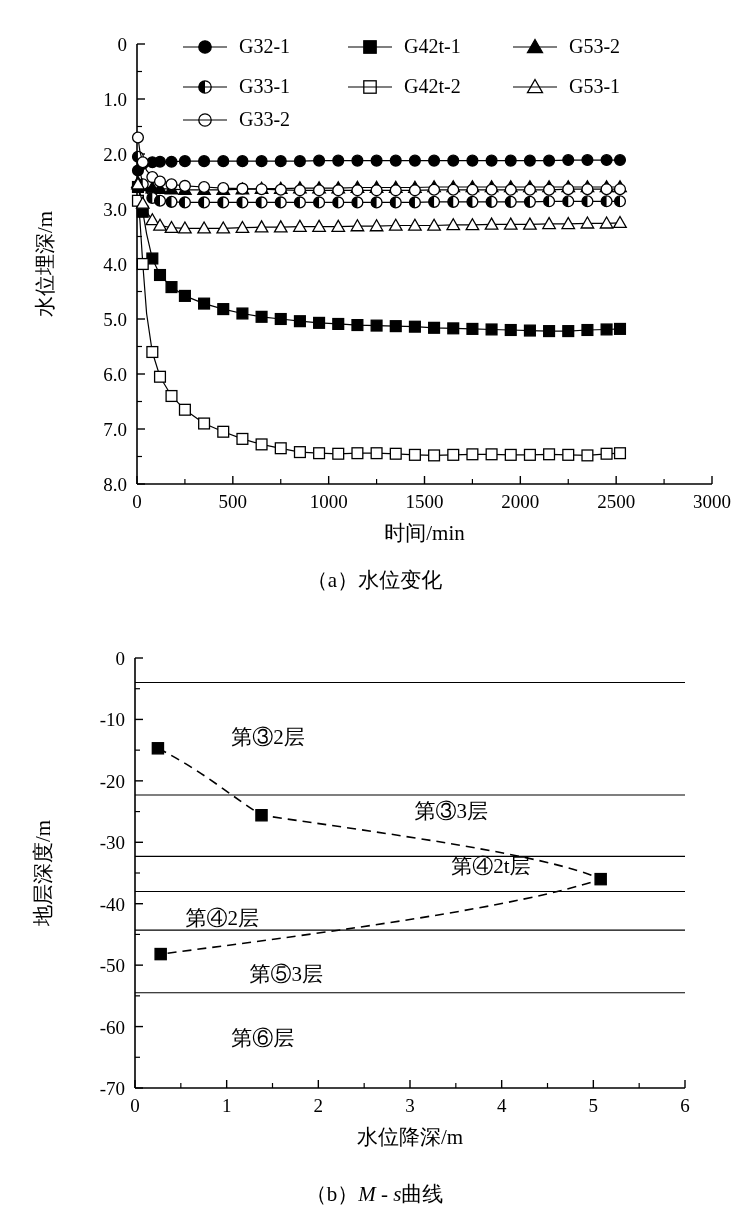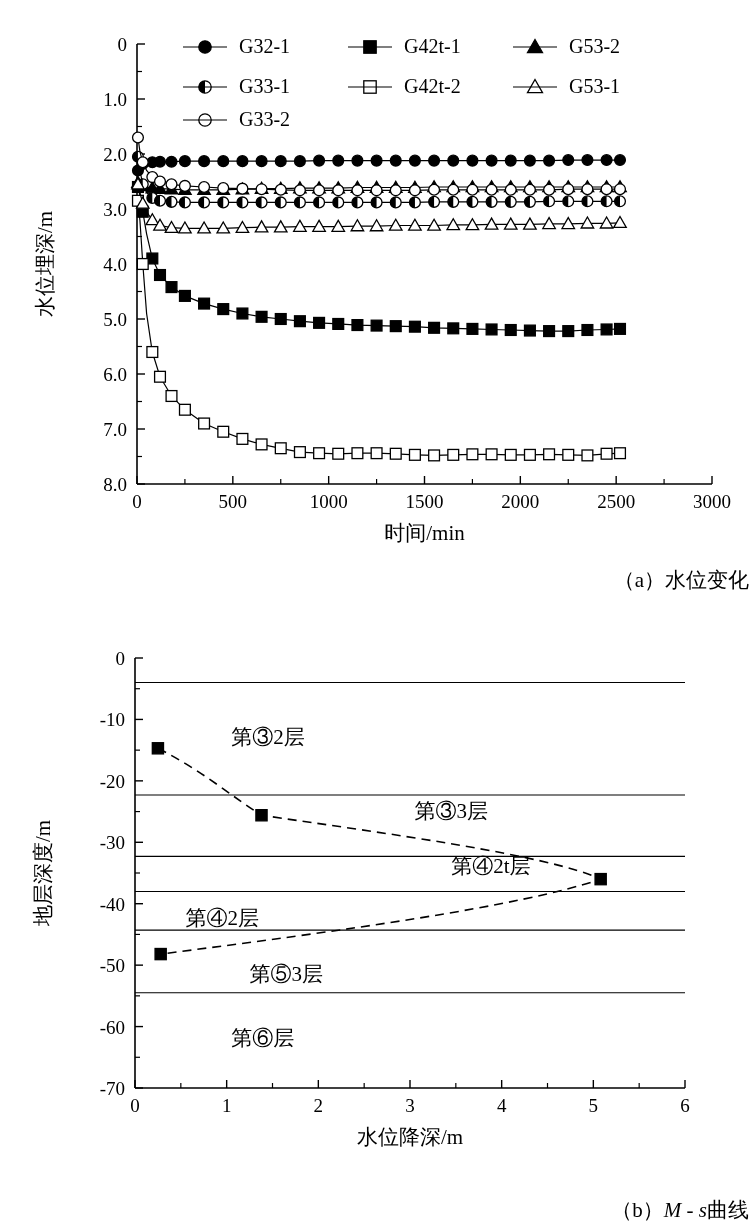--- a/index.html
+++ b/index.html
@@ -6,23 +6,23 @@
   body{width:749px;height:1226px;font-family:"Liberation Serif",serif;color:#000;position:relative;overflow:hidden;}
   .fig{position:absolute;left:0;width:749px;}
   #figA{top:0;height:620px;}
   #figB{top:620px;height:606px;}
   svg{display:block;}
   text{font-family:"Liberation Serif",serif;fill:#000;}
   .tick{font-size:19px;}
   .axlab{font-size:21px;}
   .leg{font-size:20px;}
   .cap{font-size:21px;text-align:center;}
-  .capwrap{position:absolute;left:0;width:749px;text-align:right;}
+  .capwrap{position:absolute;left:0;width:749px;text-align:center;}
   #capA{top:566px;}
-  #capB{top:1180px;margin-top:16px;}
+  #capB{top:1180px;}
   .ital{font-style:italic;}
 </style>
 </head>
 <body>
 
 <div class="fig" id="figA">
   <svg id="svgA" width="749" height="566" viewBox="0 0 749 566">
       <g>
         <line x1="137" y1="44" x2="137" y2="484" stroke="#000" stroke-width="1.6"></line>
         <line x1="137" y1="484" x2="712" y2="484" stroke="#000" stroke-width="1.6"></line>

